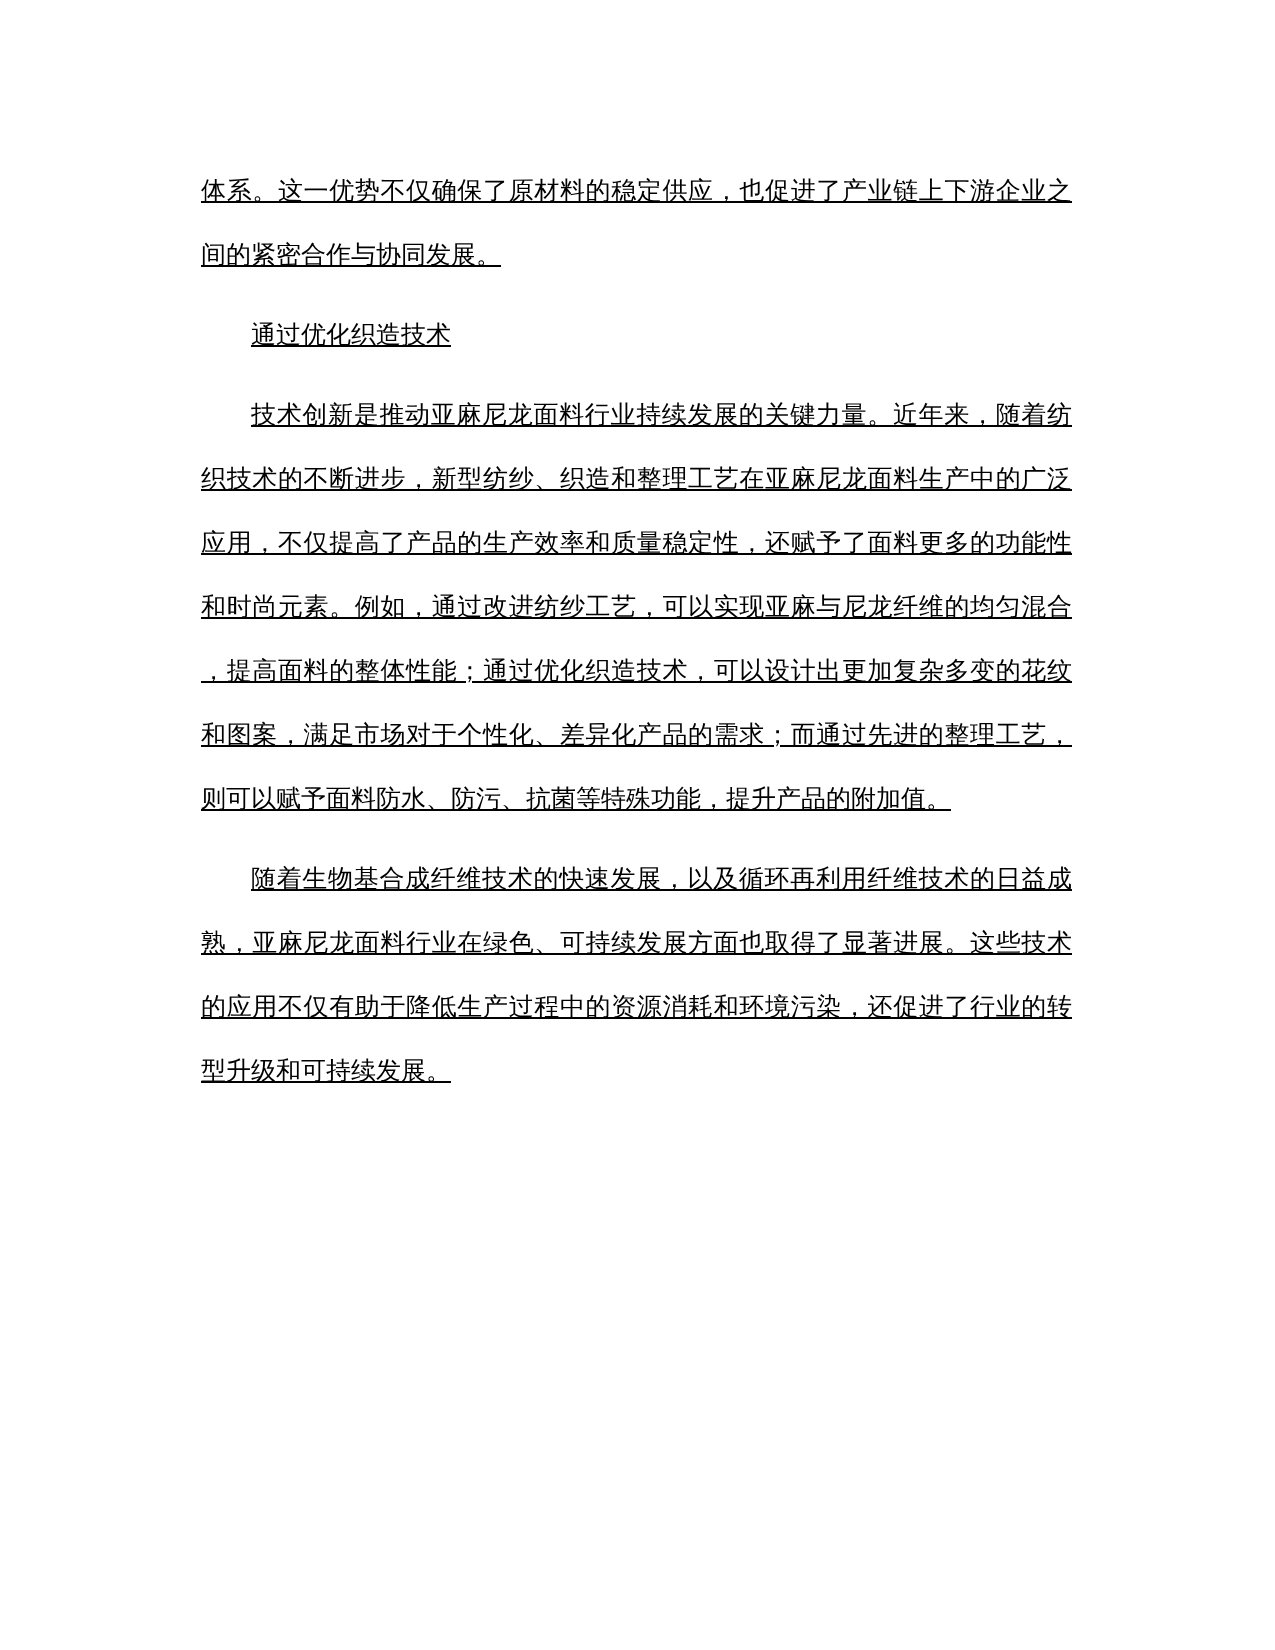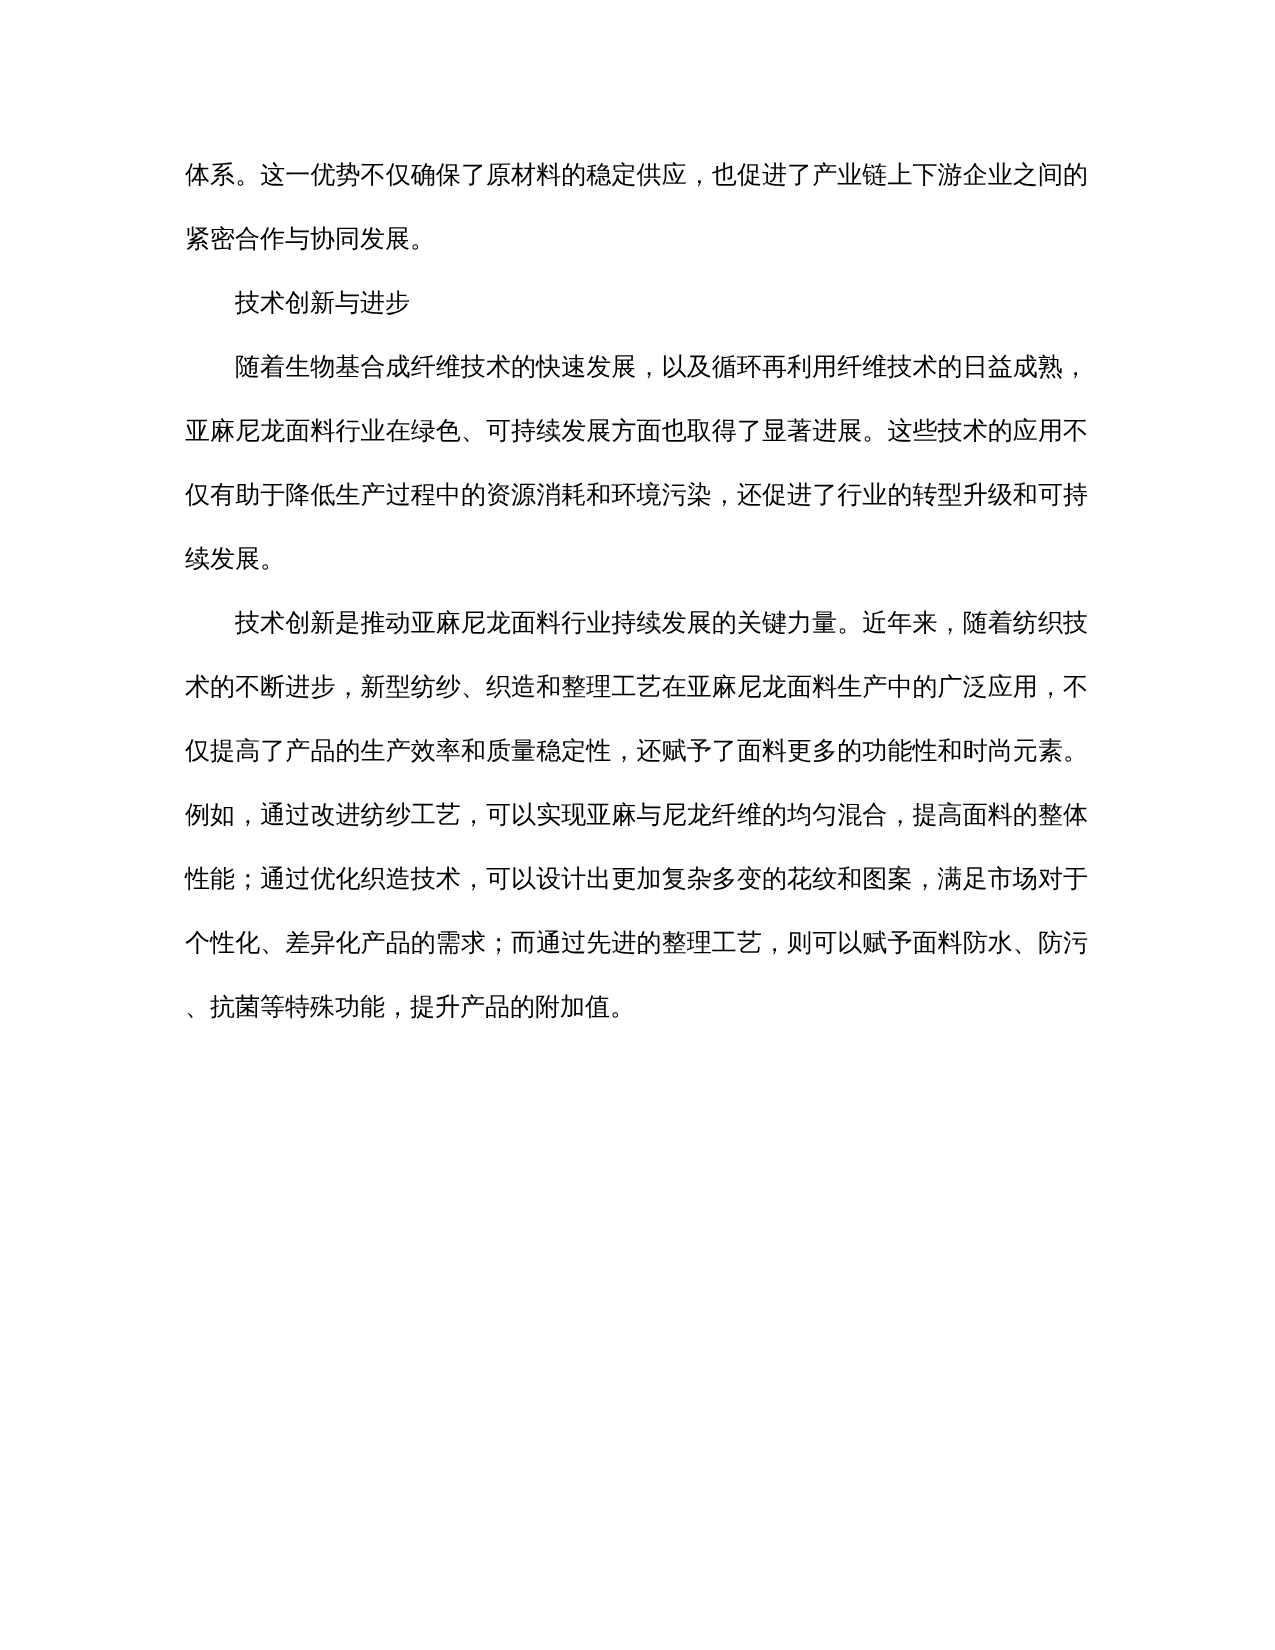--- a/index.html
+++ b/index.html
@@ -23,33 +23,34 @@
     font-family: "Liberation Sans", "DejaVu Sans", sans-serif;
     font-size: 25px;
     line-height: 64px;
     text-align: justify;
     text-justify: inter-ideograph;
     line-break: anywhere;
     word-break: break-all;
     letter-spacing: 0;
   }
   .content p {
-    margin: 0;
+    margin: 16px;
     padding: 0;
+    text-decoration: underline;
   }
   .p-indent {
     text-indent: 2em;
   }
   .p-cont {
     text-indent: 0;
   }
 </style>
 </head>
 <body>
 
 <div class="page">
   <div class="content">
     <p class="p-cont">体系。这一优势不仅确保了原材料的稳定供应，也促进了产业链上下游企业之间的紧密合作与协同发展。</p>
-    <p class="p-indent">技术创新与进步</p>
+    <p class="p-indent">通过优化织造技术</p>
+    <p class="p-indent">技术创新是推动亚麻尼龙面料行业持续发展的关键力量。近年来，随着纺织技术的不断进步，新型纺纱、织造和整理工艺在亚麻尼龙面料生产中的广泛应用，不仅提高了产品的生产效率和质量稳定性，还赋予了面料更多的功能性和时尚元素。例如，通过改进纺纱工艺，可以实现亚麻与尼龙纤维的均匀混合，提高面料的整体性能；通过优化织造技术，可以设计出更加复杂多变的花纹和图案，满足市场对于个性化、差异化产品的需求；而通过先进的整理工艺，则可以赋予面料防水、防污、抗菌等特殊功能，提升产品的附加值。</p>
     <p class="p-indent">随着生物基合成纤维技术的快速发展，以及循环再利用纤维技术的日益成熟，亚麻尼龙面料行业在绿色、可持续发展方面也取得了显著进展。这些技术的应用不仅有助于降低生产过程中的资源消耗和环境污染，还促进了行业的转型升级和可持续发展。</p>
-    <p class="p-indent">技术创新是推动亚麻尼龙面料行业持续发展的关键力量。近年来，随着纺织技术的不断进步，新型纺纱、织造和整理工艺在亚麻尼龙面料生产中的广泛应用，不仅提高了产品的生产效率和质量稳定性，还赋予了面料更多的功能性和时尚元素。例如，通过改进纺纱工艺，可以实现亚麻与尼龙纤维的均匀混合，提高面料的整体性能；通过优化织造技术，可以设计出更加复杂多变的花纹和图案，满足市场对于个性化、差异化产品的需求；而通过先进的整理工艺，则可以赋予面料防水、防污、抗菌等特殊功能，提升产品的附加值。</p>
   </div>
 </div>
 
 </body></html>

